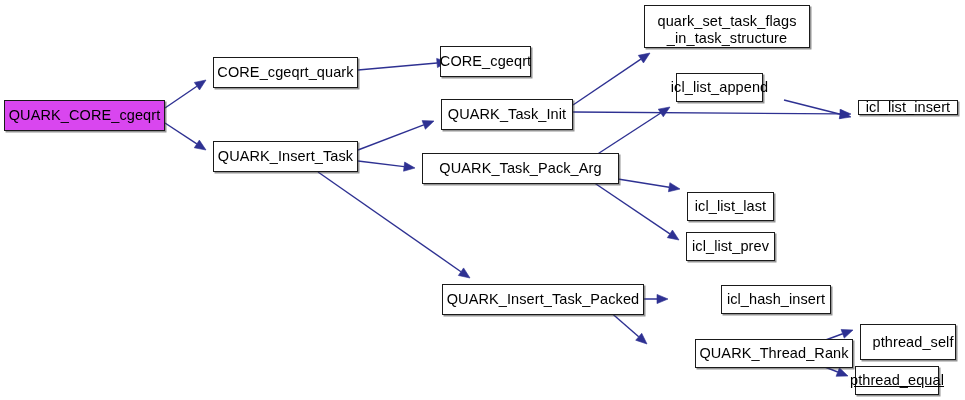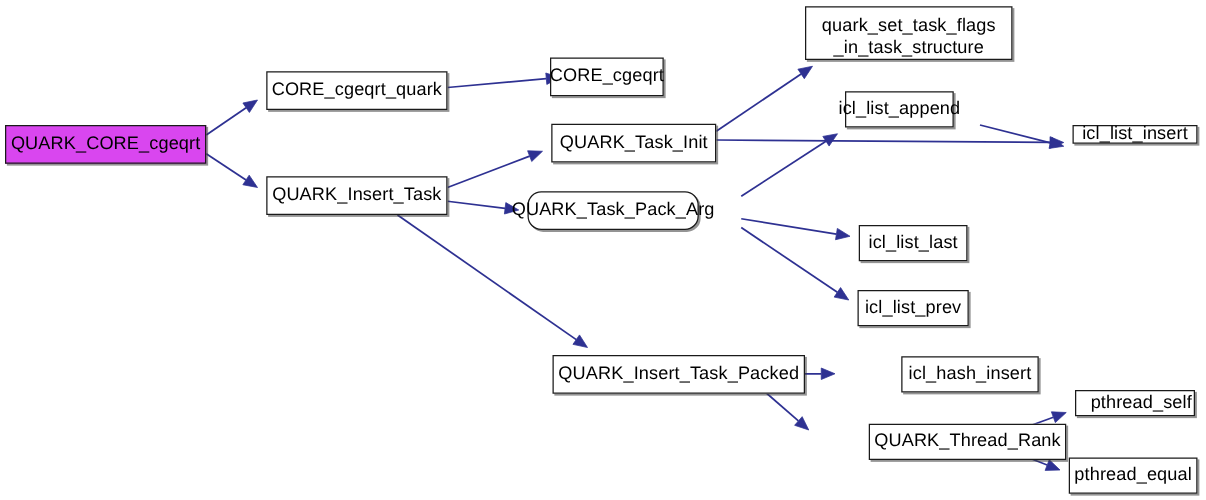--- a/index.html
+++ b/index.html
@@ -126,26 +126,26 @@
         <line class="edge-line" x1="812" y1="362" x2="837.7479486130458" y2="372.0130911272956"></line>
         <polygon class="edge-head" points="848,376 836.080695811733,376.30031261638555 839.4152014143585,367.7258696382056"></polygon>
       </g>
     </svg>
   <div id="node-layer">
       <div class="node highlight" style="left: 4px; top: 100px; width: 161px; height: 31px;"><span class="node-label">QUARK_CORE_cgeqrt</span></div>
       <div class="node" style="left: 213px; top: 57px; width: 145px; height: 31px;"><span class="node-label">CORE_cgeqrt_quark</span></div>
       <div class="node" style="left: 213px; top: 141px; width: 145px; height: 31px;"><span class="node-label">QUARK_Insert_Task</span></div>
       <div class="node" style="left: 440px; top: 46px; width: 91px; height: 31px; justify-content: center;"><span class="node-label">CORE_cgeqrt</span></div>
       <div class="node" style="left: 441px; top: 99px; width: 132px; height: 31px;"><span class="node-label">QUARK_Task_Init</span></div>
-      <div class="node" style="left: 422px; top: 153px; width: 137px; height: 31px; border-radius: 11px;"><span class="node-label">QUARK_Task_Pack_Arg</span></div>
+      <div class="node" style="left: 422px; top: 153px; width: 197px; height: 31px;"><span class="node-label">QUARK_Task_Pack_Arg</span></div>
       <div class="node" style="left: 644px; top: 5px; width: 166px; height: 43px; align-items: flex-end;"><span class="node-label">quark_set_task_flags
 _in_task_structure</span></div>
       <div class="node" style="left: 676px; top: 73px; width: 87px; height: 29px;"><span class="node-label">icl_list_append</span></div>
       <div class="node" style="left: 858px; top: 100px; width: 100px; height: 15px;"><span class="node-label">icl_list_insert</span></div>
-      <div class="node" style="left: 687px; top: 180px; width: 87px; height: 29px;"><span class="node-label">icl_list_last</span></div>
+      <div class="node" style="left: 687px; top: 192px; width: 87px; height: 29px;"><span class="node-label">icl_list_last</span></div>
       <div class="node" style="left: 686px; top: 232px; width: 89px; height: 29px;"><span class="node-label">icl_list_prev</span></div>
       <div class="node" style="left: 406px; top: 284px; width: 202px; height: 31px; margin-left: 36px;"><span class="node-label">QUARK_Insert_Task_Packed</span></div>
       <div class="node" style="left: 675px; top: 285px; width: 110px; height: 29px; margin-left: 46px;"><span class="node-label">icl_hash_insert</span></div>
       <div class="node" style="left: 654px; top: 339px; width: 158px; height: 29px; margin-left: 41px;"><span class="node-label">QUARK_Thread_Rank</span></div>
-      <div class="node" style="left: 860px; top: 312px; width: 96px; height: 21px; padding-left: 10px;"><span class="node-label">pthread_self</span></div>
-      <div class="node" style="left: 855px; top: 366px; width: 103px; height: 29px;"><span class="node-label">pthread_equal</span></div>
+      <div class="node" style="left: 860px; top: 324px; width: 96px; height: 36px; padding-left: 10px;"><span class="node-label">pthread_self</span></div>
+      <div class="node" style="left: 855px; top: 366px; width: 84px; height: 29px; text-decoration: underline;"><span class="node-label">pthread_equal</span></div>
     </div>
 </div>
 
 </body></html>

